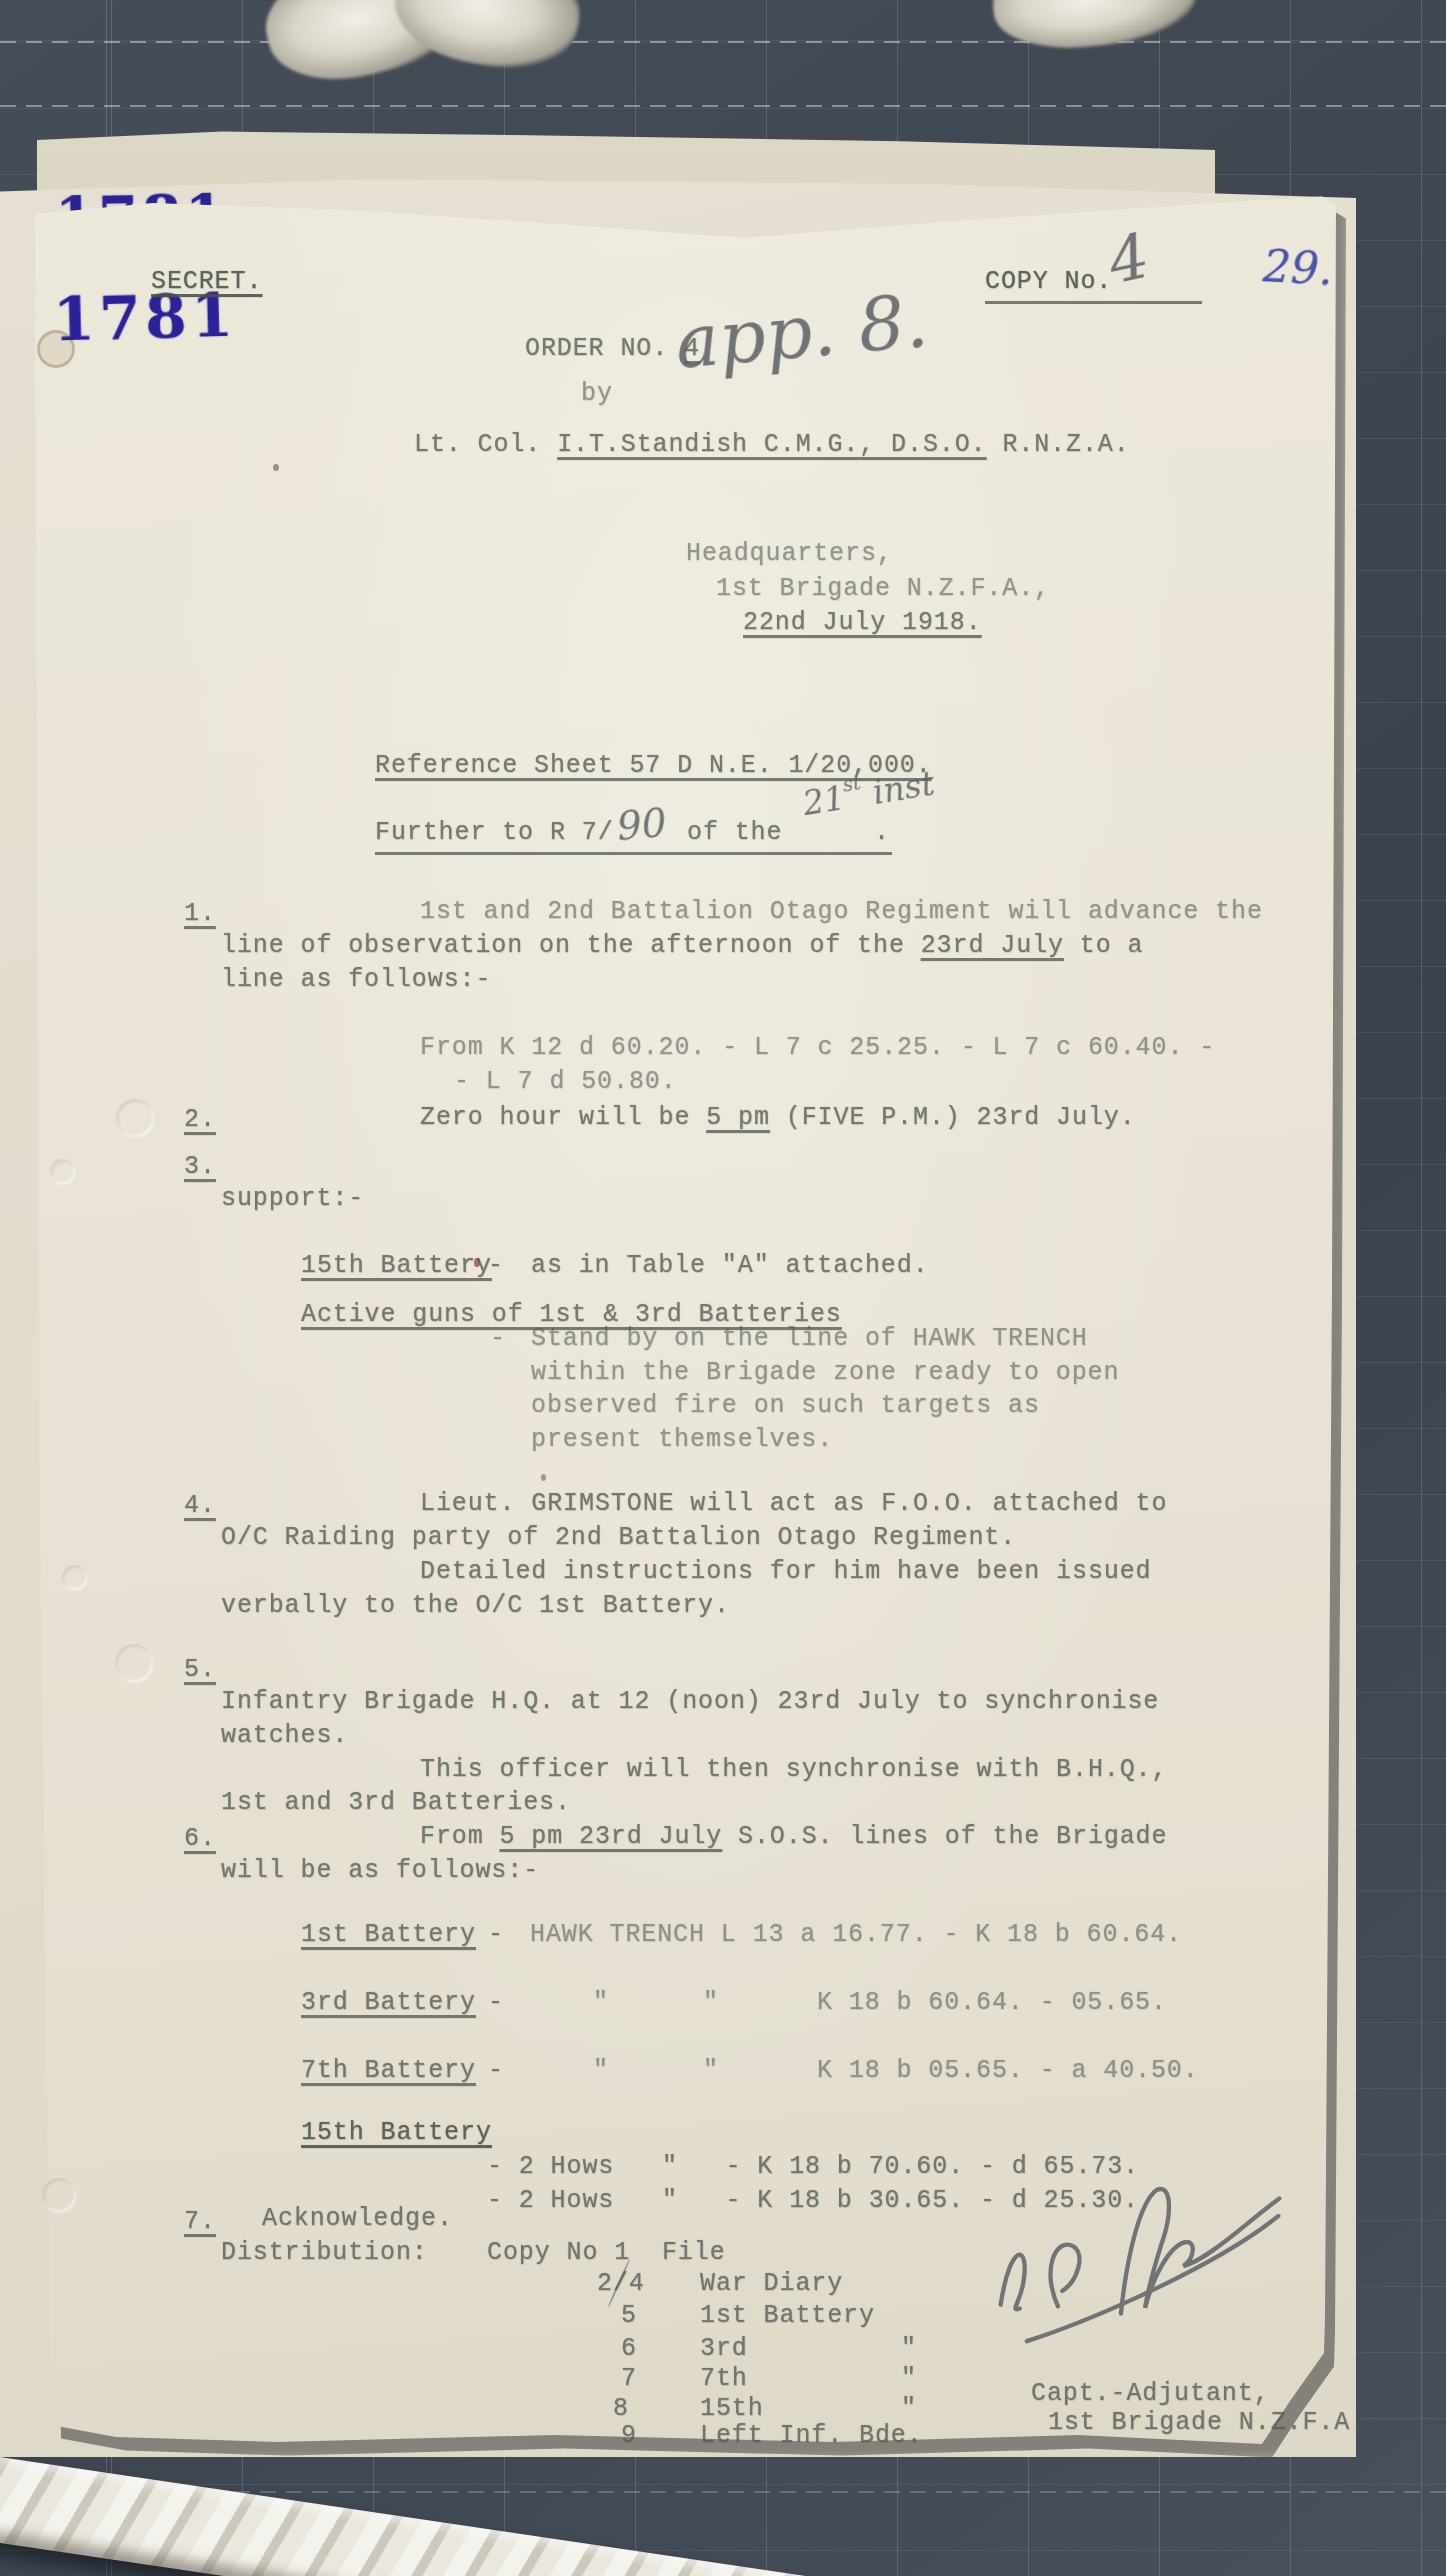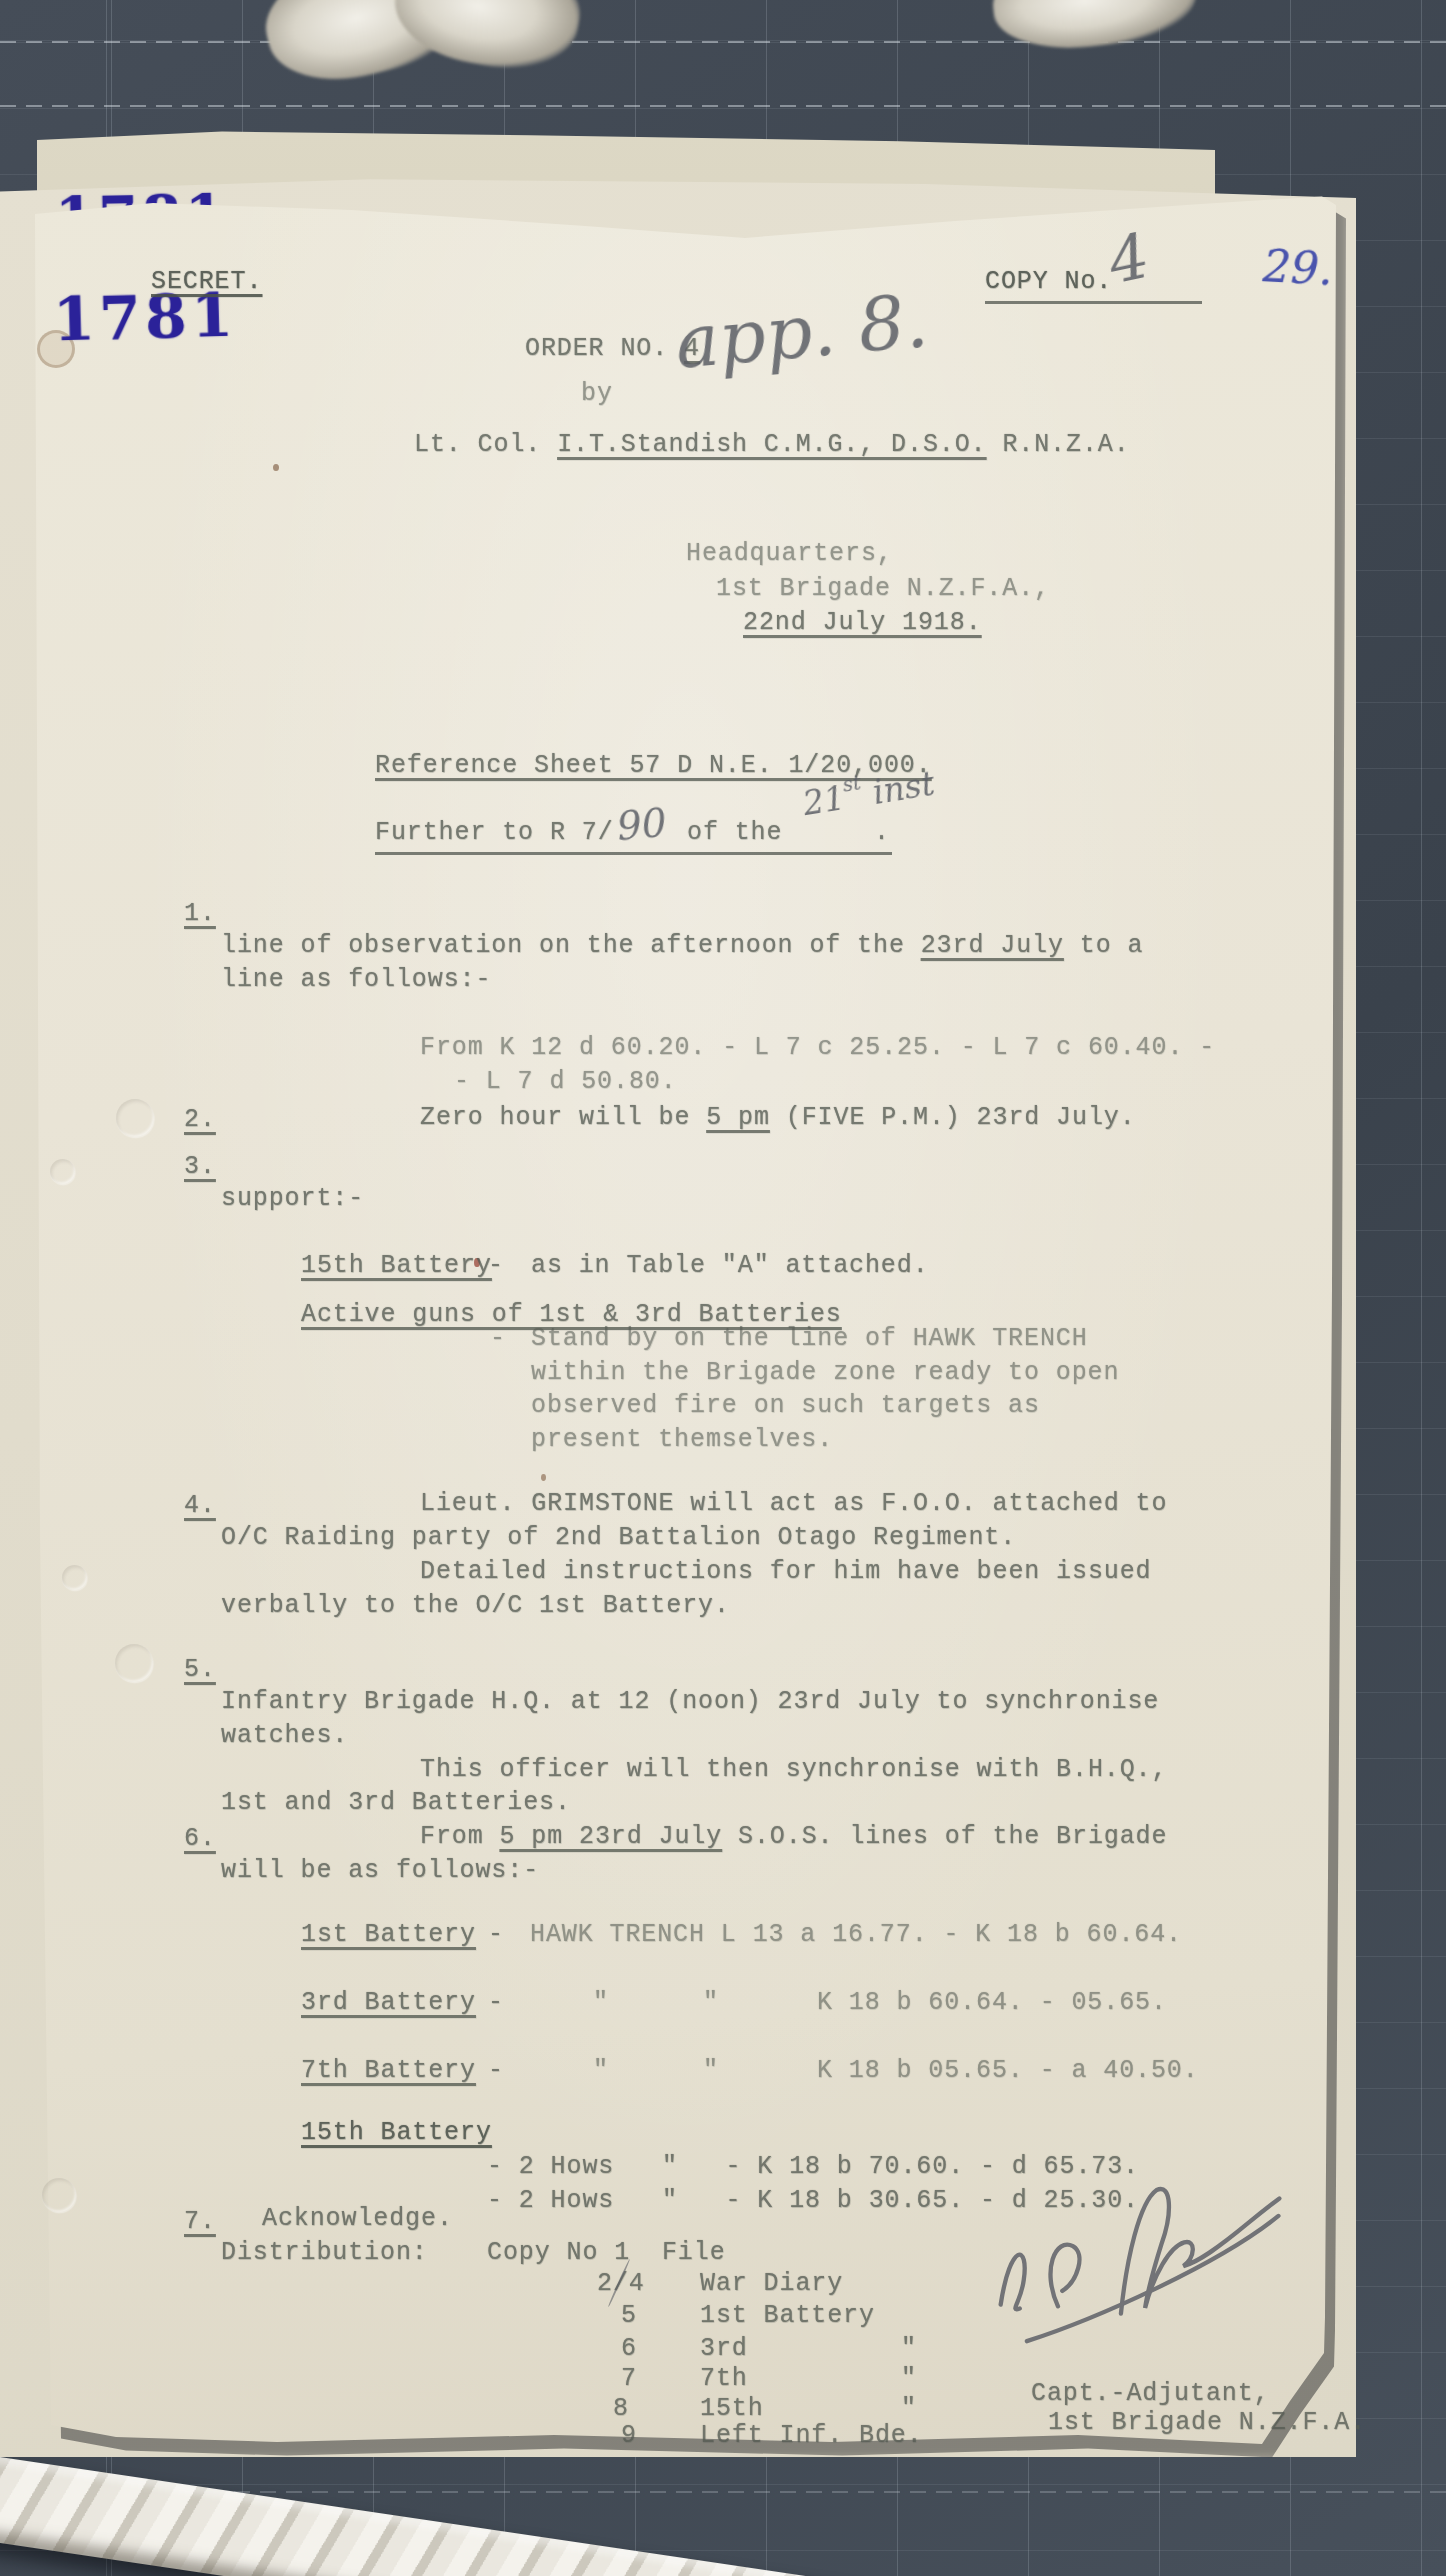--- a/index.html
+++ b/index.html
@@ -106,20 +106,21 @@
 
     <span class="t u" style="left:375px;top:753px">Reference Sheet 57 D N.E. 1/20,000.</span>
     <span class="t" style="left:375px;top:820px">Further to R 7/</span>
     <span class="hw" style="left:617px;top:802px;font-size:39px;transform:rotate(-5deg)">90</span>
     <span class="t" style="left:687px;top:820px">of the</span>
     <span class="hw" style="left:802px;top:769px;font-size:33px;transform:rotate(-9deg)"><span>21</span><span style="font-size:20px;vertical-align:17.3px">st</span><span> inst</span></span>
     <span class="t" style="left:874px;top:820px">.</span>
     <div class="uline" style="left:375px;top:852px;width:517px"></div>
 
     <span class="t u" style="left:184px;top:901px">1.</span>
+    <span class="t light" style="left:420px;top:899px">1st and 2nd Battalion Otago Regiment will advance the</span>
     <span class="t" style="left:221px;top:933px"><span>line of observation on the afternoon of the </span><span class="u">23rd July</span><span> to a</span></span>
     <span class="t" style="left:221px;top:967px">line as follows:-</span>
     <span class="t light" style="left:420px;top:1035px">From K 12 d 60.20. - L 7 c 25.25. - L 7 c 60.40. -</span>
     <span class="t light" style="left:454px;top:1069px">- L 7 d 50.80.</span>
 
     <span class="t u" style="left:184px;top:1107px">2.</span>
     <span class="t" style="left:420px;top:1105px"><span>Zero hour will be </span><span class="u">5 pm</span><span> (FIVE P.M.) 23rd July.</span></span>
 
     <span class="t u" style="left:184px;top:1154px">3.</span>
     <span class="t" style="left:221px;top:1186px">support:-</span>

